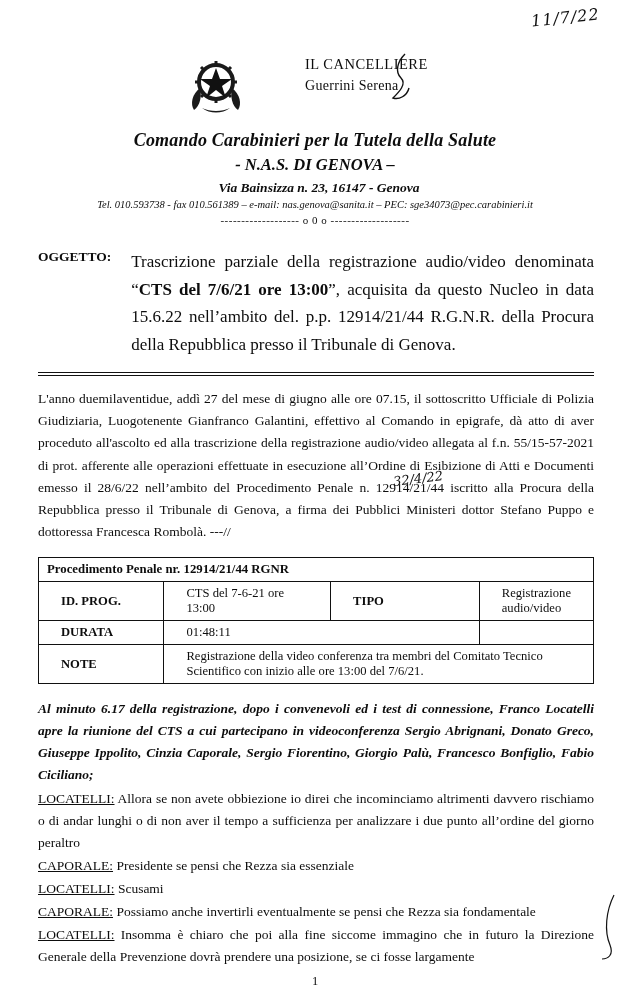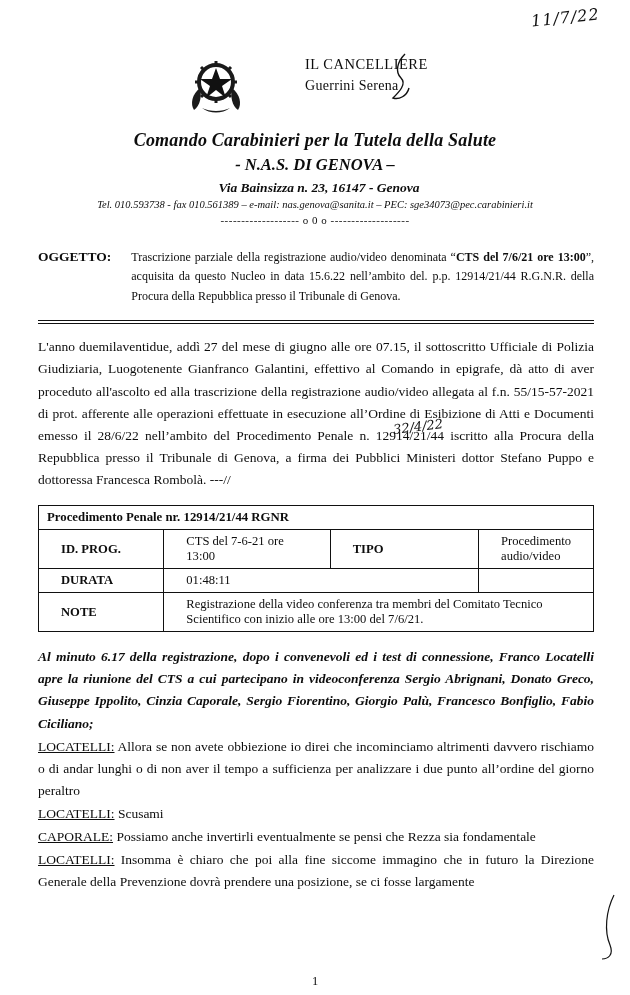--- a/index.html
+++ b/index.html
@@ -124,21 +124,21 @@
     gap: 12px;
   }
   .oggetto-label {
     font-weight: bold;
     font-size: 13.5px;
     white-space: nowrap;
     padding-right: 8px;
     padding-top: 1px;
   }
   .oggetto-text {
-    font-size: 12px;
+    font-size: 17px;
     text-align: justify;
     line-height: 1.62;
   }
   .oggetto-text b { font-weight: bold; }
 
   .rule-double {
     margin-top: 14px;
     border-top: 1.6px solid #111;
     border-bottom: 1.6px solid #111;
     height: 2px;
@@ -288,41 +288,44 @@
 
     <table class="doc-table">
       <tbody>
         <tr>
           <td colspan="4" class="tbl-head">Procedimento Penale nr. 12914/21/44 RGNR</td>
         </tr>
         <tr>
           <td class="cell-bold cell-id">ID. PROG.</td>
           <td class="cell-prog-val cell-center">CTS del 7-6-21 ore 13:00</td>
           <td class="cell-bold cell-center cell-tipo">TIPO</td>
-          <td class="cell-center">Procedimento audio/video</td>
+          <td class="cell-center">Registrazione audio/video</td>
         </tr>
         <tr>
           <td class="cell-bold">DURATA</td>
           <td colspan="2" class="cell-center">01:48:11</td>
           <td></td>
         </tr>
         <tr>
           <td class="cell-bold">NOTE</td>
           <td colspan="3" class="cell-center">Registrazione della video conferenza tra membri del Comitato Tecnico Scientifico con inizio alle ore 13:00 del 7/6/21.</td>
         </tr>
       </tbody>
     </table>
 
     <div class="transcript">
       <div class="t-intro">Al minuto 6.17 della registrazione, dopo i convenevoli ed i test di connessione, Franco Locatelli apre la riunione del CTS a cui partecipano in videoconferenza Sergio Abrignani, Donato Greco, Giuseppe Ippolito, Cinzia Caporale, Sergio Fiorentino, Giorgio Palù, Francesco Bonfiglio, Fabio Ciciliano;</div>
 
       <div class="t-line">
         <span class="speaker">LOCATELLI:</span><span> Allora se non avete obbiezione io direi che incominciamo altrimenti davvero rischiamo o di andar lunghi o di non aver il tempo a sufficienza per analizzare i due punto all’ordine del giorno peraltro</span>
       </div>
       <div class="t-line">
+        <span class="speaker">CAPORALE:</span><span> Presidente se pensi che Rezza sia essenziale</span>
+      </div>
+      <div class="t-line">
         <span class="speaker">LOCATELLI:</span><span> Scusami</span>
       </div>
       <div class="t-line">
         <span class="speaker">CAPORALE:</span><span> Possiamo anche invertirli eventualmente se pensi che Rezza sia fondamentale</span>
       </div>
       <div class="t-line">
         <span class="speaker">LOCATELLI:</span><span> Insomma è chiaro che poi alla fine siccome immagino che in futuro la Direzione Generale della Prevenzione dovrà prendere una posizione, se ci fosse largamente</span>
       </div>
     </div>
   </div>

